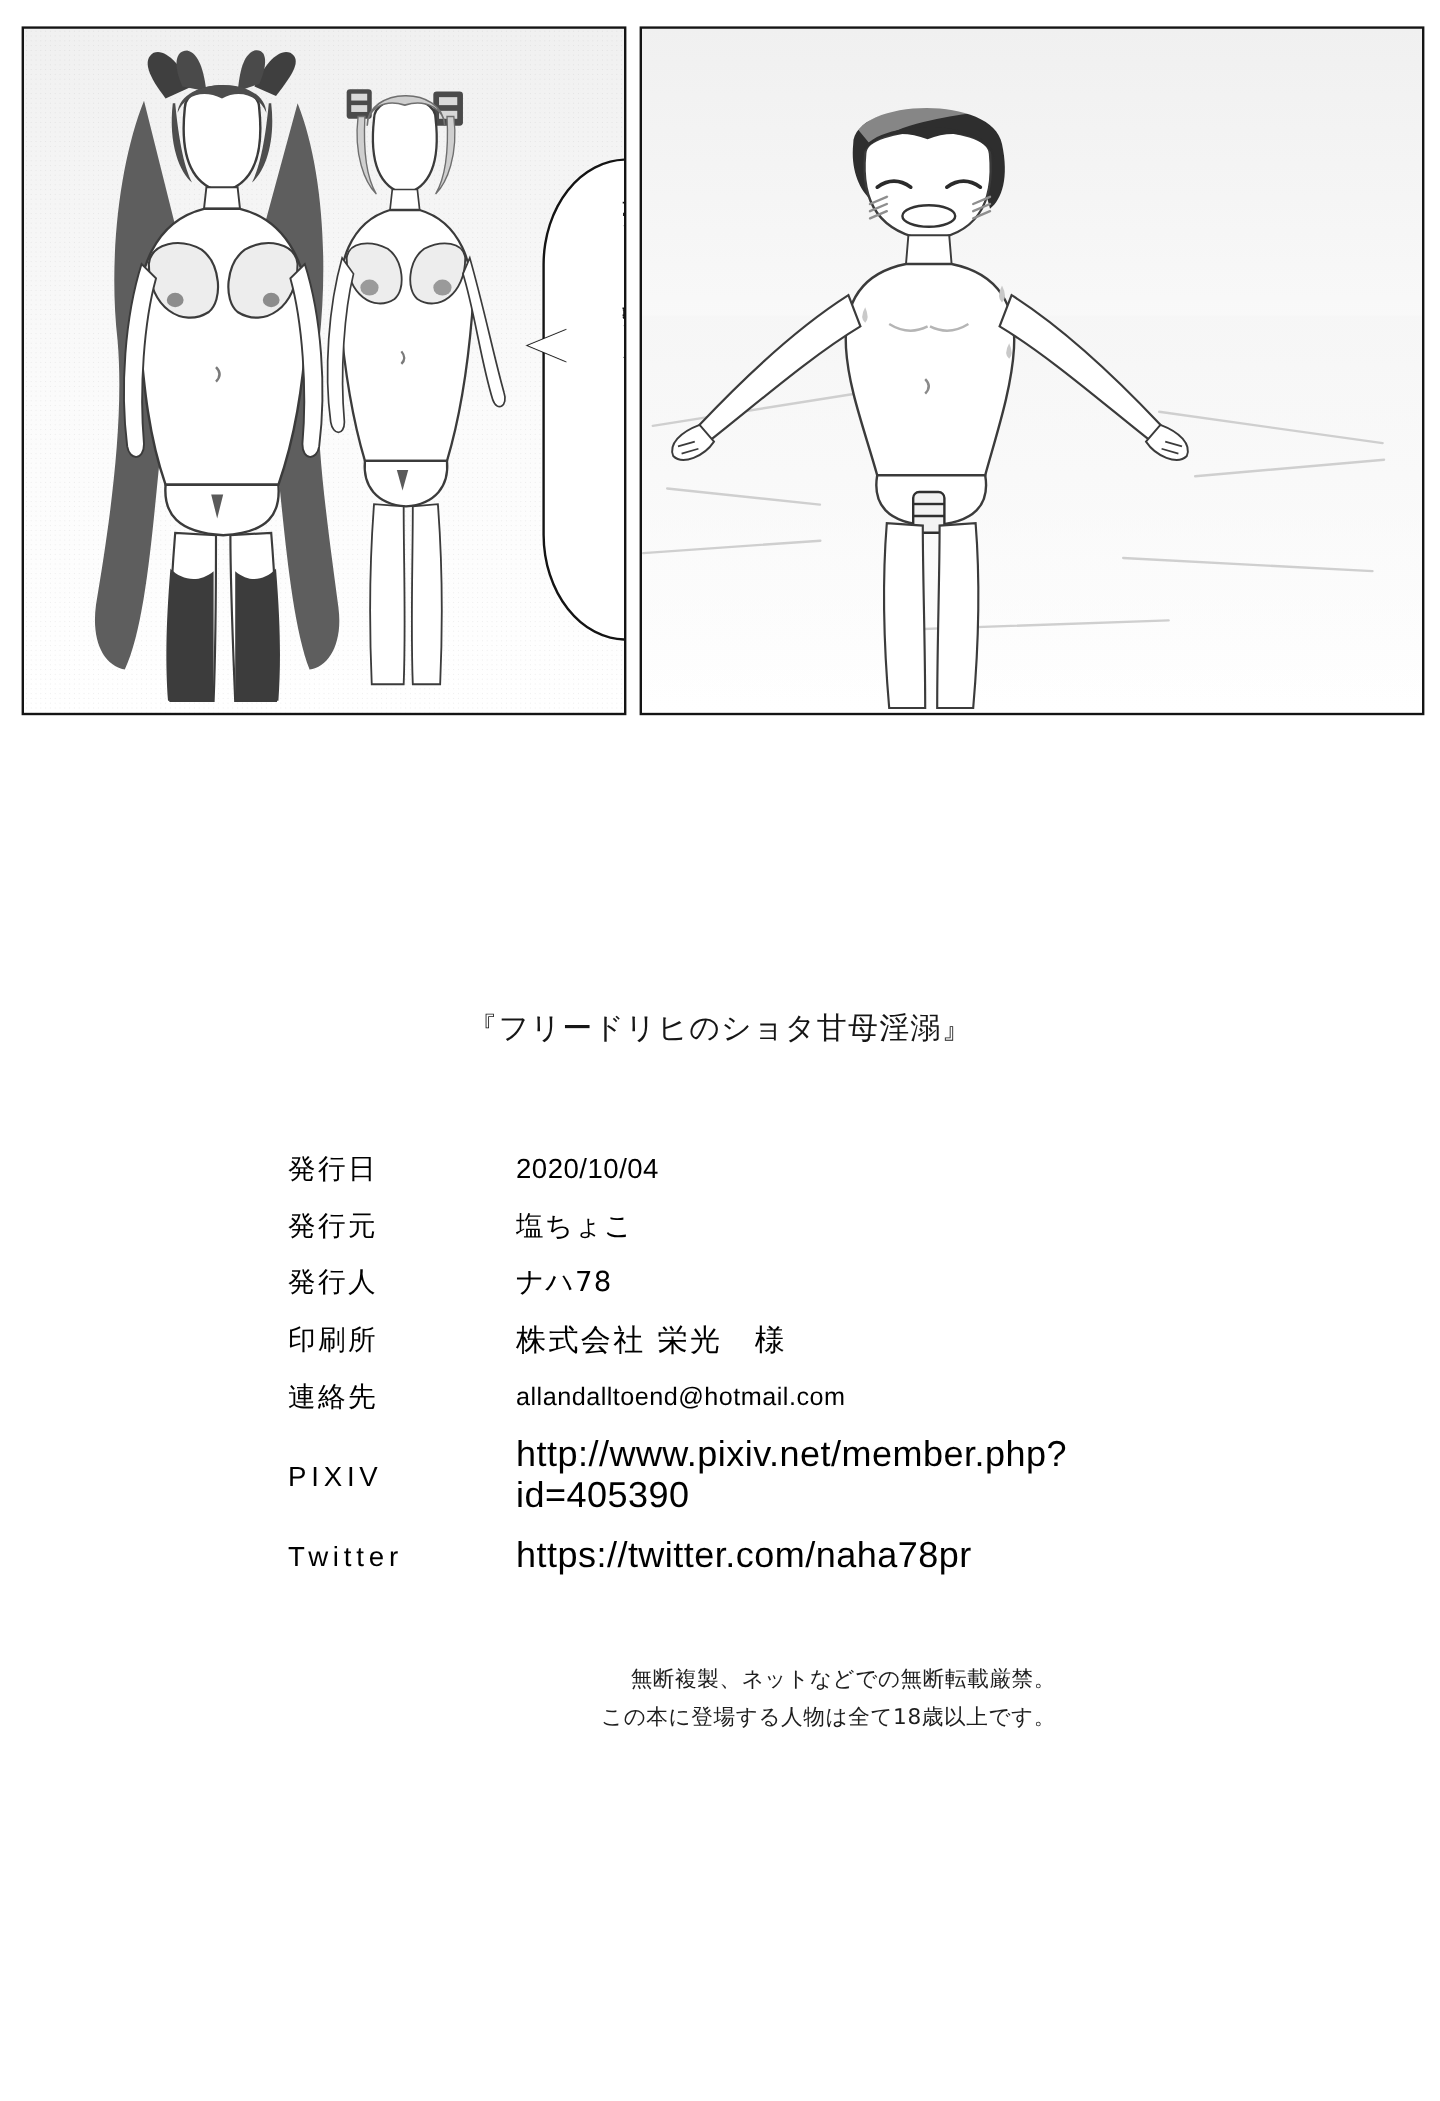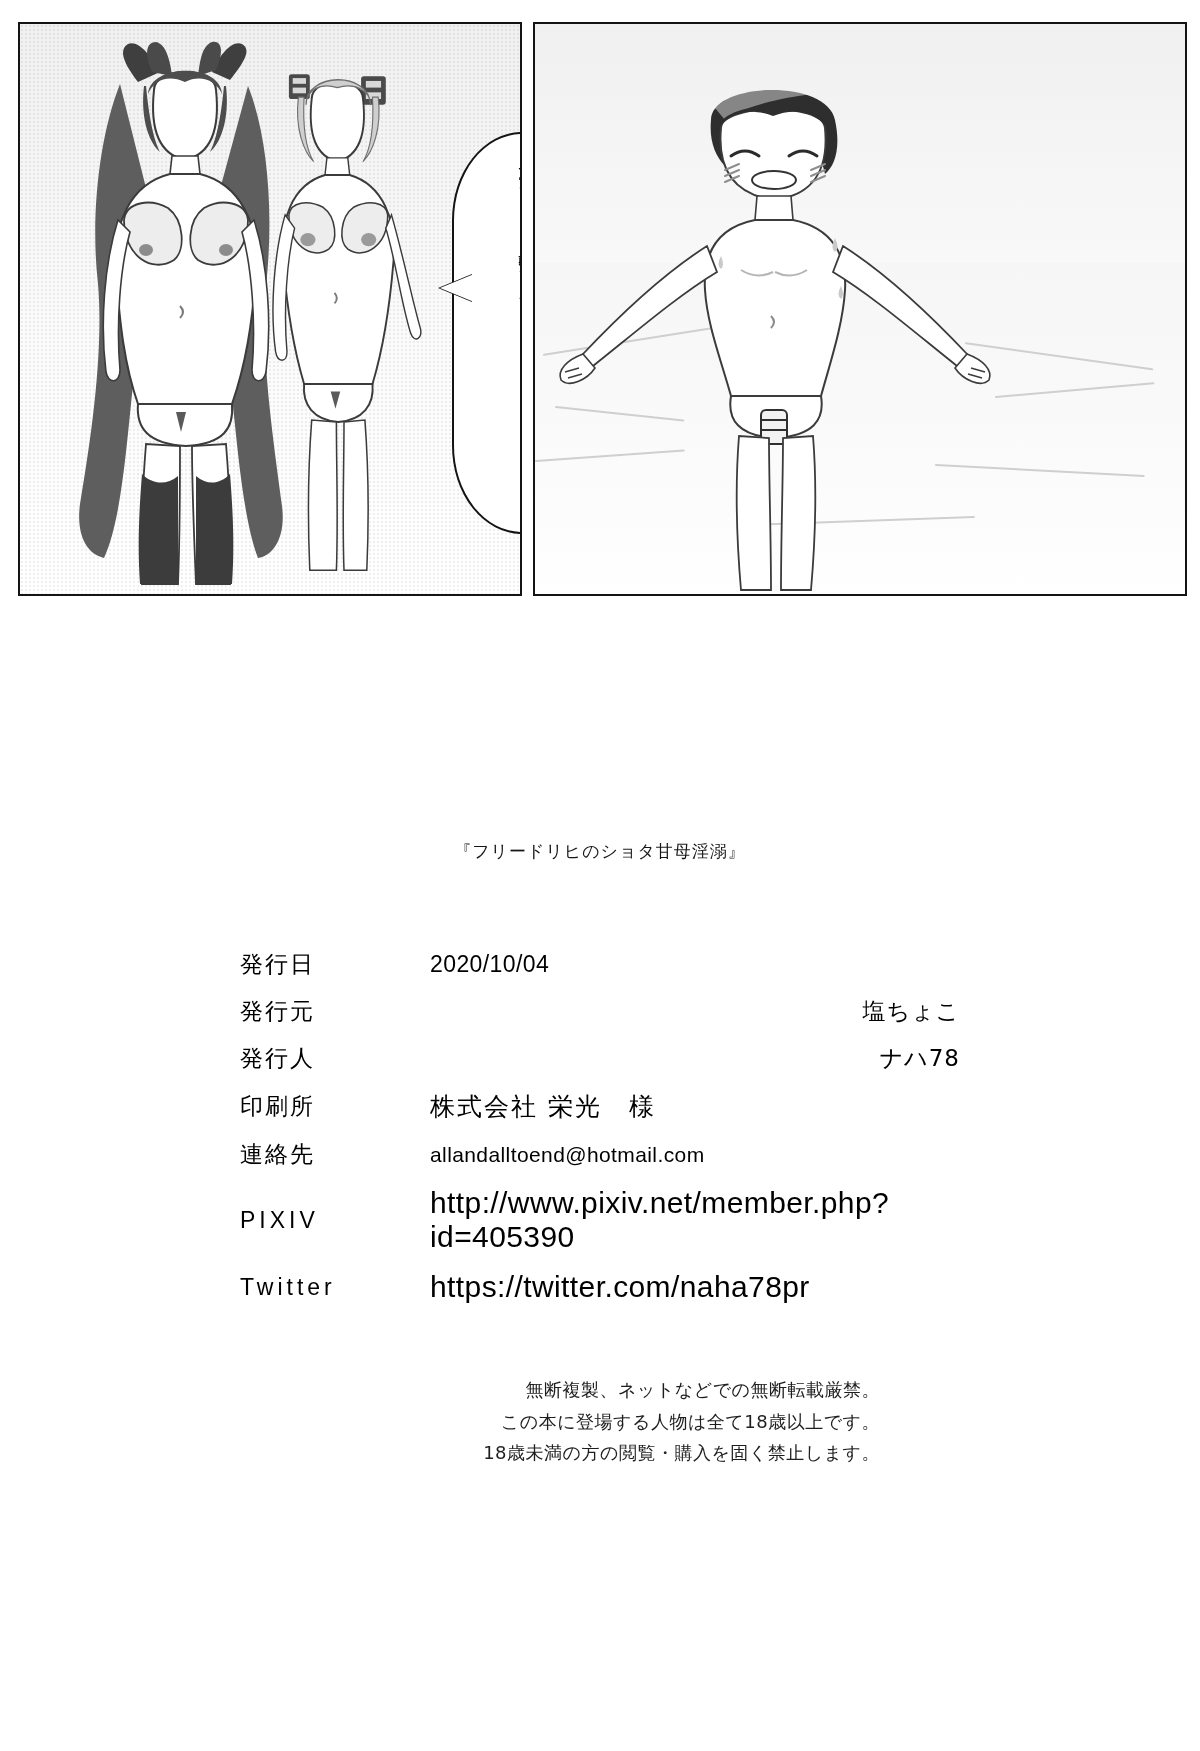--- a/index.html
+++ b/index.html
@@ -120,21 +120,21 @@
   
   .colophon {
     position: absolute;
     left: 0;
     top: 840px;
     width: 1200px;
   }
   .doujin-title {
     text-align: center;
     font-family: "DejaVu Sans", "Liberation Sans", sans-serif;
-    font-size: 17px;
+    font-size: 25px;
     letter-spacing: 1px;
     color: #161616;
     margin: 0 0 78px 0;
   }
   .info-table {
     margin: 0 auto;
     width: 720px;
     border-collapse: collapse;
   }
   .info-table td {
@@ -152,21 +152,20 @@
     font-family: "Liberation Sans", sans-serif;
     letter-spacing: 4px;
   }
   .info-table td.value {
     font-family: "Liberation Sans", sans-serif;
     letter-spacing: 0.4px;
   }
   .info-table td.value.jp {
     font-family: "DejaVu Sans", "Liberation Sans", sans-serif;
     letter-spacing: 1px;
-    text-align: right;
   }
   .info-table td.value.jp-big {
     font-family: "DejaVu Sans", "Liberation Sans", sans-serif;
     font-size: 25px;
     letter-spacing: 2px;
   }
   .info-table td.value.mail {
     font-size: 21px;
   }
   .info-table td.value.url {
@@ -391,15 +390,14 @@
       <tr>
         <td class="label latin">Twitter</td>
         <td class="value url">https://twitter.com/naha78pr</td>
       </tr>
     </tbody>
   </table>
 
   <div class="notices">
     <div>無断複製、ネットなどでの無断転載厳禁。</div>
     <div>この本に登場する人物は全て18歳以上です。</div>
-    <div>18歳未満の方の閲覧・購入を固く禁止します。</div>
   </div>
 </div>
 
 </body></html>

